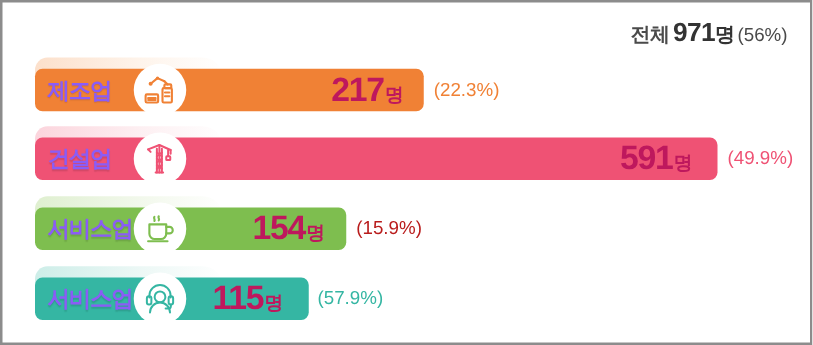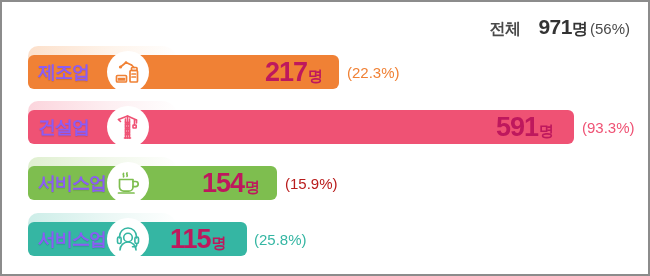--- a/index.html
+++ b/index.html
@@ -31,21 +31,21 @@
   }
   #total-label .t-word {
     font-size: 16px;
     font-weight: bold;
     letter-spacing: -0.5px;
   }
   #total-label .t-num {
     font-size: 21px;
     font-weight: bold;
     color: #333333;
-    margin-left: 18px;
+    margin-left: 3px;
     letter-spacing: -0.5px;
   }
   #total-label .t-unit {
     font-size: 16px;
     font-weight: bold;
     color: #333333;
   }
   #total-label .t-pct {
     font-size: 15px;
     font-weight: normal;
@@ -179,21 +179,21 @@
           <path d="M12.5 7 L12.5 26 M16.5 7 L16.5 26"></path>
           <path d="M12.5 10 L16.5 13 M16.5 10 L12.5 13 M12.5 15 L16.5 18 M16.5 15 L12.5 18 M12.5 20 L16.5 23 M16.5 20 L12.5 23"></path>
           <path d="M21.5 8 L21.5 13"></path>
           <rect x="20" y="13" width="3.2" height="3" rx="0.5"></rect>
         </g>
       </svg>
     </div>
     <div class="bar-value" style="left:494px;">
       <span class="v-num">591</span><span class="v-unit">명</span>
     </div>
-    <div class="bar-pct" style="left:580px;color:#EF5274;">(93.3%)</div>
+    <div class="bar-pct" style="left:580px;color:#EF5274;">(49.9%)</div>
   </div>
 
   <div class="bar-row" style="top:155px;">
     <div class="bar-swoosh" style="width:150px;background:linear-gradient(100deg,#B8DC96 0%,#E2F0D4 55%,#ffffff 100%);"></div>
     <div class="bar-shape" style="width:249px;background:#7EBE4F;"></div>
     <div class="bar-name">서비스업</div>
     <div class="bar-icon" style="left:105px;">
       <svg width="30" height="30" viewBox="0 0 30 30" aria-hidden="true">
         <g fill="none" stroke="#7EBE4F" stroke-width="1.7" stroke-linecap="round" stroke-linejoin="round">
           <path d="M10.5 5.5 c-1 1.3 1 2 0 3.3 M14 5 c-1 1.3 1 2 0 3.3"></path>
@@ -221,16 +221,16 @@
           <rect x="21.9" y="13" width="3.6" height="6.5" rx="1.6"></rect>
           <circle cx="15" cy="13.5" r="4.3"></circle>
           <path d="M7 26 a8 8 0 0 1 16 0"></path>
           <path d="M23.7 19.5 v1.2 a2 2 0 0 1 -2 2 h-2.2"></path>
         </g>
       </svg>
     </div>
     <div class="bar-value" style="left:168px;">
       <span class="v-num">115</span><span class="v-unit">명</span>
     </div>
-    <div class="bar-pct" style="left:252px;color:#35B6A3;">(25.8%)</div>
+    <div class="bar-pct" style="left:252px;color:#35B6A3;">(57.9%)</div>
   </div>
 
 </div>
 
 </body></html>

